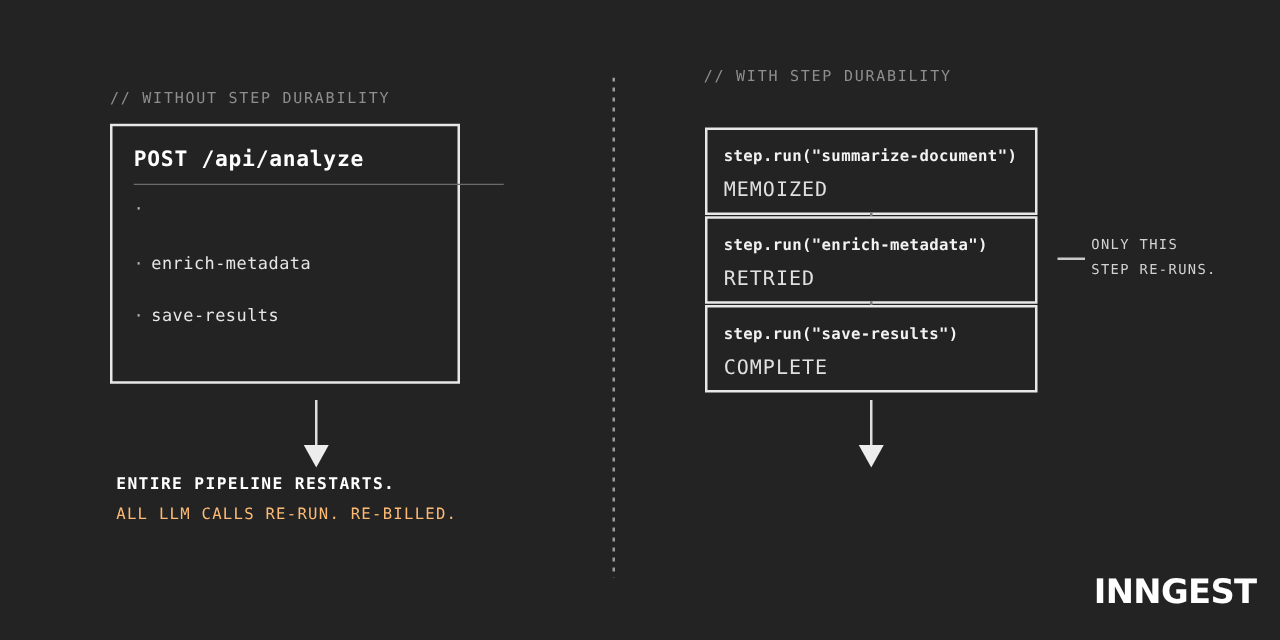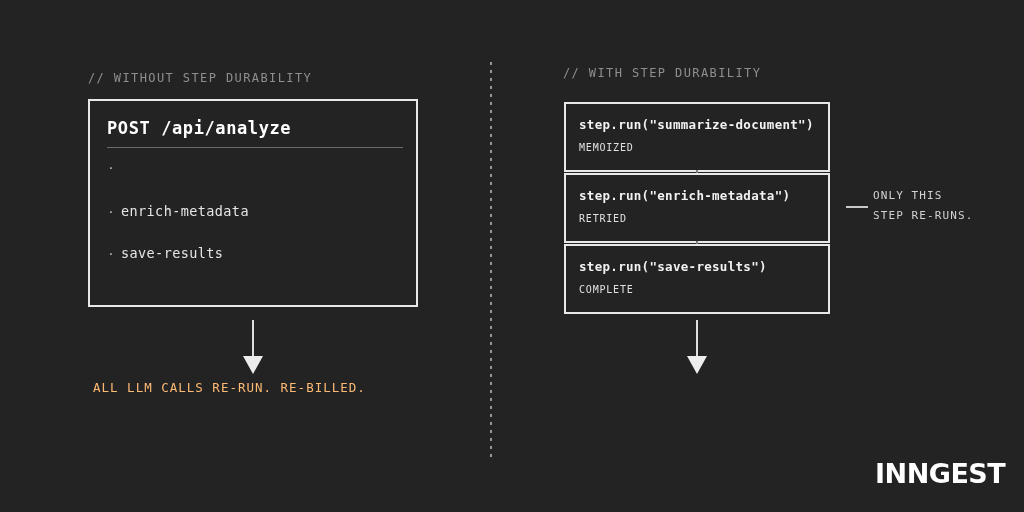--- a/index.html
+++ b/index.html
@@ -26,21 +26,21 @@
   
   .comment {
     position: absolute;
     font-family: "DejaVu Sans Mono", "Liberation Mono", monospace;
     font-size: 12px;
     letter-spacing: 1.4px;
     color: #8e8e8e;
     white-space: nowrap;
   }
   #comment-left  { left: 88px;  top: 71px; }
-  #comment-right { left: 563px; top: 66px; }
+  #comment-right { left: 563px; top: 54px; }
 
   
   #divider {
     position: absolute;
     left: 490px;
     top: 62px;
     width: 2px;
     height: 400px;
     background-image: linear-gradient(
       to bottom,
@@ -49,21 +49,21 @@
     );
     background-size: 2px 8px;
     background-repeat: repeat-y;
   }
 
   
   #monolith-card {
     position: absolute;
     left: 88px;
     top: 99px;
-    width: 330px;
+    width: 280px;
     height: 208px;
     box-sizing: border-box;
     border: 2px solid #e8e8e8;
     background: #232323;
   }
   #monolith-title {
     position: absolute;
     left: 17px;
     top: 17px;
     font-size: 17px;
@@ -126,21 +126,21 @@
     font-size: 12.5px;
     font-weight: bold;
     letter-spacing: 0.3px;
     color: #f2f2f2;
     white-space: nowrap;
   }
   .step-status {
     position: absolute;
     left: 13px;
     top: 38px;
-    font-size: 10px;
+    font-size: 16px;
     letter-spacing: 0.8px;
     color: #e0e0e0;
     white-space: nowrap;
   }
 
   .step-connector {
     position: absolute;
     left: 696px;
     width: 2px;
     height: 5px;
@@ -286,20 +286,21 @@
   <div class="arrow" id="arrow-left">
     <div class="arrow-stem"></div>
     <div class="arrow-head"></div>
   </div>
   <div class="arrow" id="arrow-right">
     <div class="arrow-stem"></div>
     <div class="arrow-head"></div>
   </div>
 
   <div class="outcome" id="outcome-left">
+    <div class="outcome-head">ENTIRE PIPELINE RESTARTS.</div>
     <div class="outcome-sub">ALL LLM CALLS RE-RUN. RE-BILLED.</div>
   </div>
 
   <div class="outcome" id="outcome-right">
   </div>
 
   <div id="logo">INNGEST</div>
 
 </div>
 

